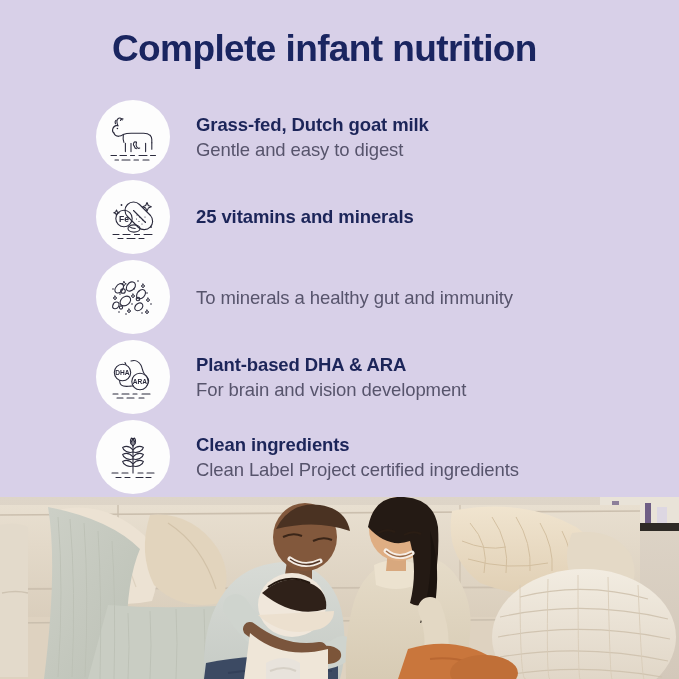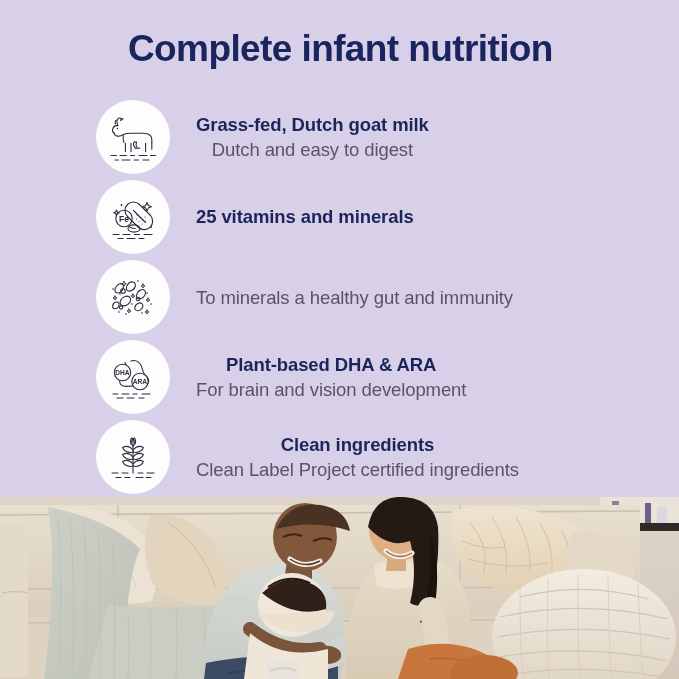--- a/index.html
+++ b/index.html
@@ -11,21 +11,21 @@
   #page {
     position: relative;
     width: 679px; height: 679px;
     background: #d8d0e8;
     overflow: hidden;
   }
 
   
   #title {
     position: absolute;
-    left: 128px; top: 28px;
+    left: 112px; top: 28px;
     font-size: 37px;
     font-weight: 700;
     letter-spacing: -0.6px;
     color: #1a2560;
     white-space: nowrap;
   }
 
   
   #features {
     position: absolute;
@@ -48,21 +48,20 @@
     align-items: center;
     justify-content: flex-end;
     overflow: hidden;
   }
   .icon-badge svg { display: block; }
   .feature-text {
     margin-left: 26px;
     display: flex;
     flex-direction: column;
     justify-content: center;
-    align-items: center;
   }
   .feature-title {
     font-size: 18.5px;
     font-weight: 700;
     color: #1c2559;
     letter-spacing: -0.1px;
     line-height: 1.25;
     white-space: nowrap;
   }
   .feature-sub {
@@ -113,21 +112,21 @@
           <path d="M38.4 46.3c.2 1.3 1 2.2 2 2.3"></path>
           <path d="M19.5 23.7c-.7-1.5-.4-3 .7-3.5"></path>
           <path d="M24.5 20.5c.5-1.3 1.6-2 2.6-1.6"></path>
           <circle cx="21.4" cy="28.5" r="0.8" fill="#2b2b3d" stroke="none"></circle>
           <path d="M15 55.5h5.5M24 55.5h6.5M34.5 55.5h4M43 55.5h8M54.5 55.5h5"></path>
           <path d="M19 60h3.5M26 60h8M38 60h4.5M47 60h6"></path>
         </svg>
       </div>
       <div class="feature-text">
         <div class="feature-title">Grass-fed, Dutch goat milk</div>
-        <div class="feature-sub">Dutch and easy to digest</div>
+        <div class="feature-sub">Gentle and easy to digest</div>
       </div>
     </div>
 
     <div class="feature">
       <div class="icon-badge">
         <svg width="74" height="74" viewBox="0 0 74 74" fill="none" stroke="#2b2b3d" stroke-width="1.1" stroke-linecap="round" stroke-linejoin="round">
 
           <path d="M31.5 24.5a8.5 8.5 0 0 1 12 0l11 11a8.5 8.5 0 0 1-12 12l-11-11a8.5 8.5 0 0 1 0-12z"></path>
           <path d="M37.5 30.5l12 12"></path>
           <g fill="#2b2b3d" stroke="none">

